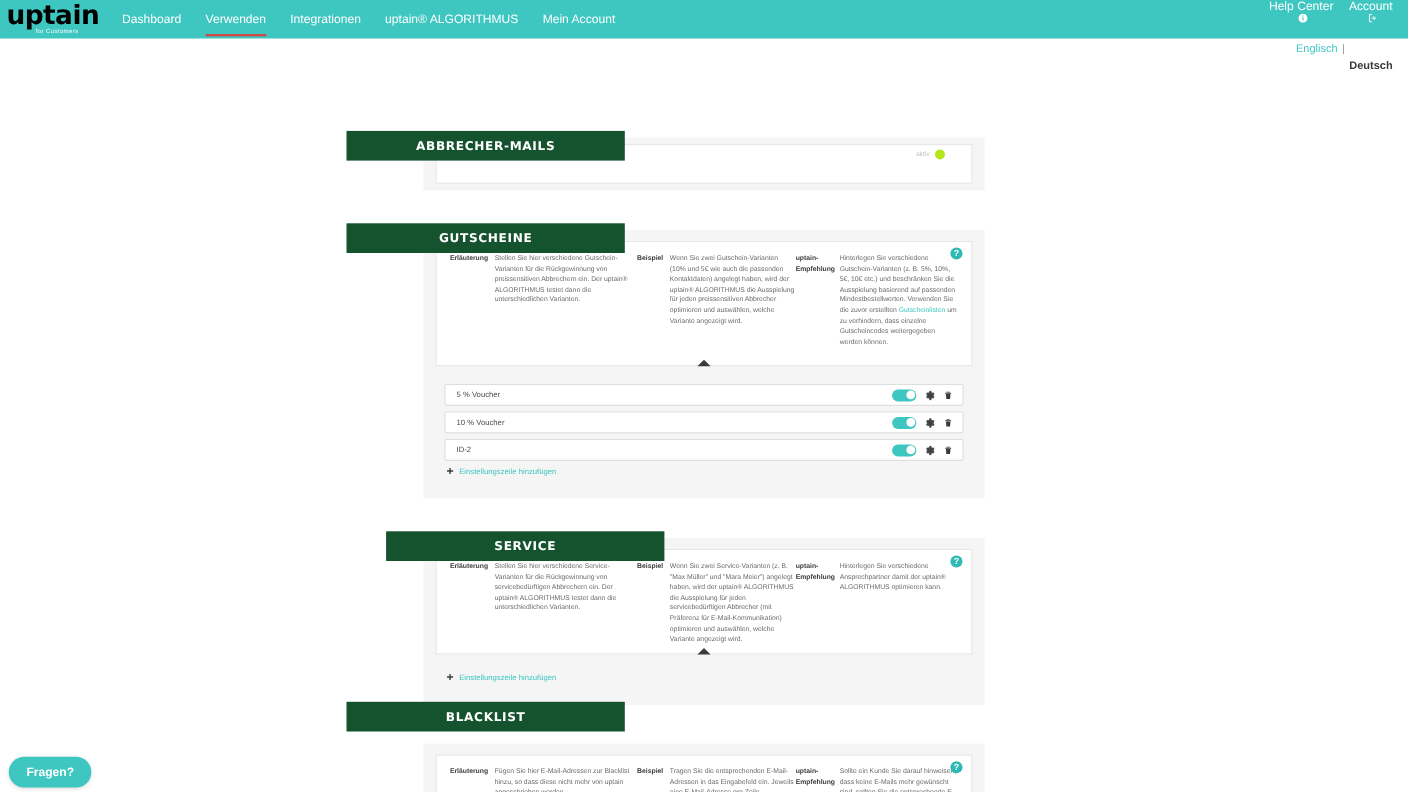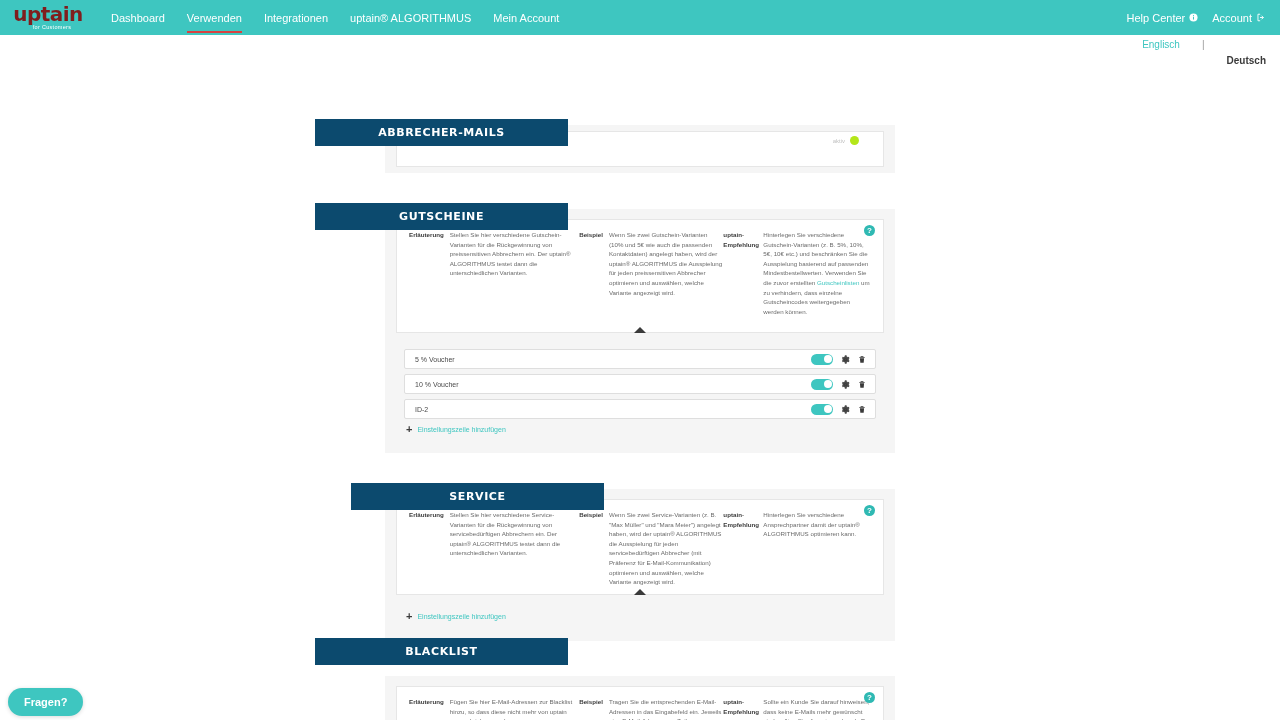--- a/index.html
+++ b/index.html
@@ -29,22 +29,22 @@
 
   .logo-wrap {
     width: 80px;
     margin-left: 8px;
     display: flex;
     flex-direction: column;
     align-items: center;
     line-height: 1;
   }
   .logo-main {
-    color: #7f1d1d;
-    font-size: 20px;
+    color: #000000;
+    font-size: 24px;
     font-weight: 700;
     letter-spacing: -0.5px;
     font-family: "DejaVu Sans", sans-serif;
   }
   .logo-sub {
     color: #ffffff;
     font-size: 5.5px;
     letter-spacing: 0.3px;
     margin-top: 1px;
     margin-left: 8px;
@@ -77,53 +77,53 @@
     background: #d94141;
   }
 
   .nav-right {
     margin-left: auto;
     display: flex;
     align-items: center;
     gap: 14px;
     padding-right: 14px;
   }
-  .nav-right .navitem { padding: 0; }
+  .nav-right .navitem { padding: 0; flex-direction: column; }
   .ico-inline {
     display: inline-flex;
     align-items: center;
     margin-left: 4px;
   }
 
   
   .langbar {
     height: 18px;
     display: flex;
     justify-content: flex-end;
     align-items: center;
     padding-right: 14px;
-    gap: 22px;
+    gap: 4px;
     font-size: 10px;
     background: #ffffff;
   }
   .lang-link { color: #3ec6c0; cursor: pointer; }
   .lang-sep { color: #9a9a9a; }
   .lang-active { color: #3a3a3a; font-weight: 700; cursor: pointer; margin-top: 32px; }
 
   
   .page { position: relative; }
 
   .section { position: relative; }
 
   .section-band {
     position: absolute;
     left: 315px;
     width: 253px;
     height: 27px;
-    background: #0c4a6e;
+    background: #14532d;
     display: flex;
     align-items: center;
     justify-content: center;
     z-index: 3;
   }
   .section-band-title {
     color: #ffffff;
     font-size: 11px;
     font-weight: 700;
     letter-spacing: 0.6px;

